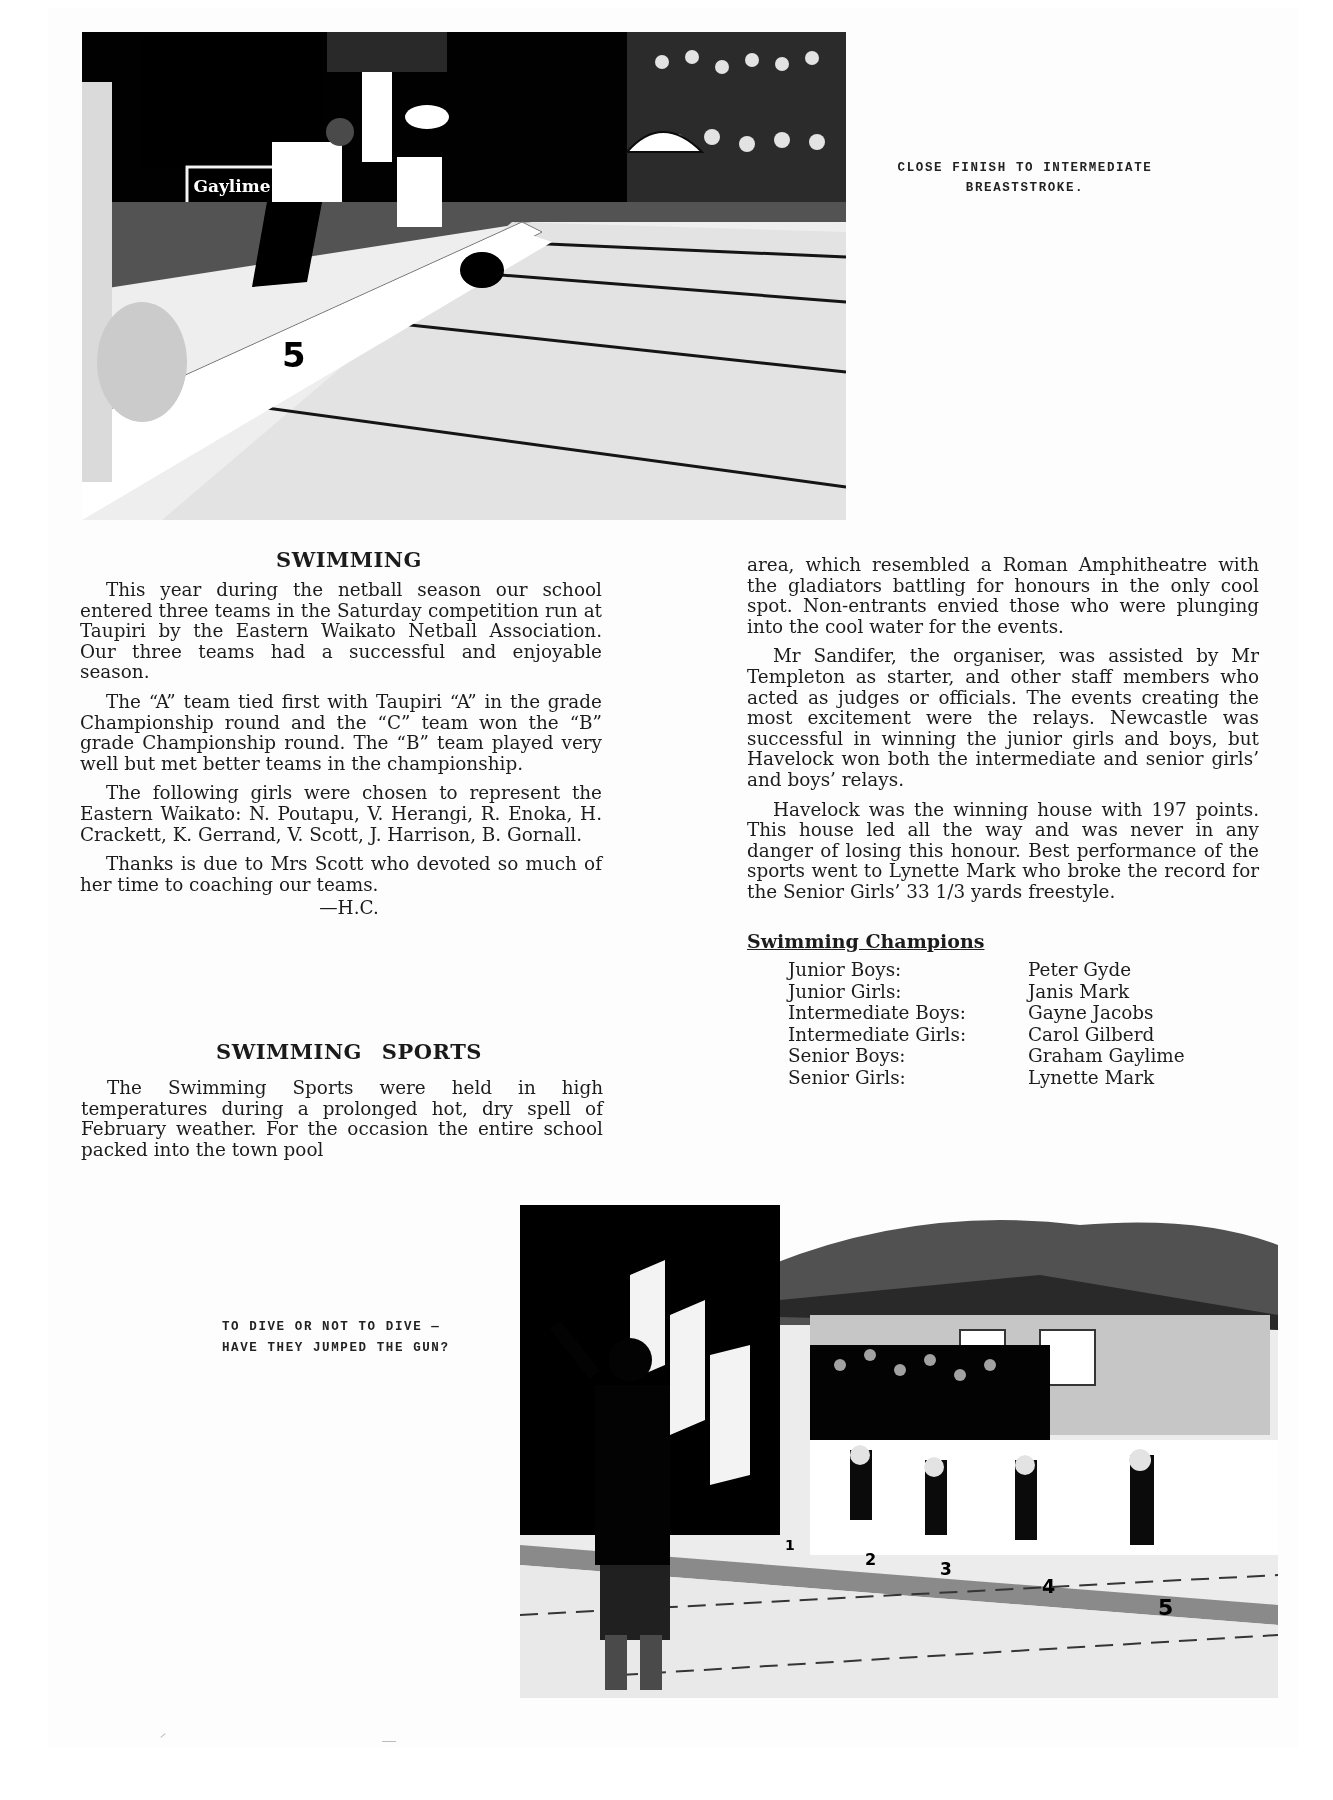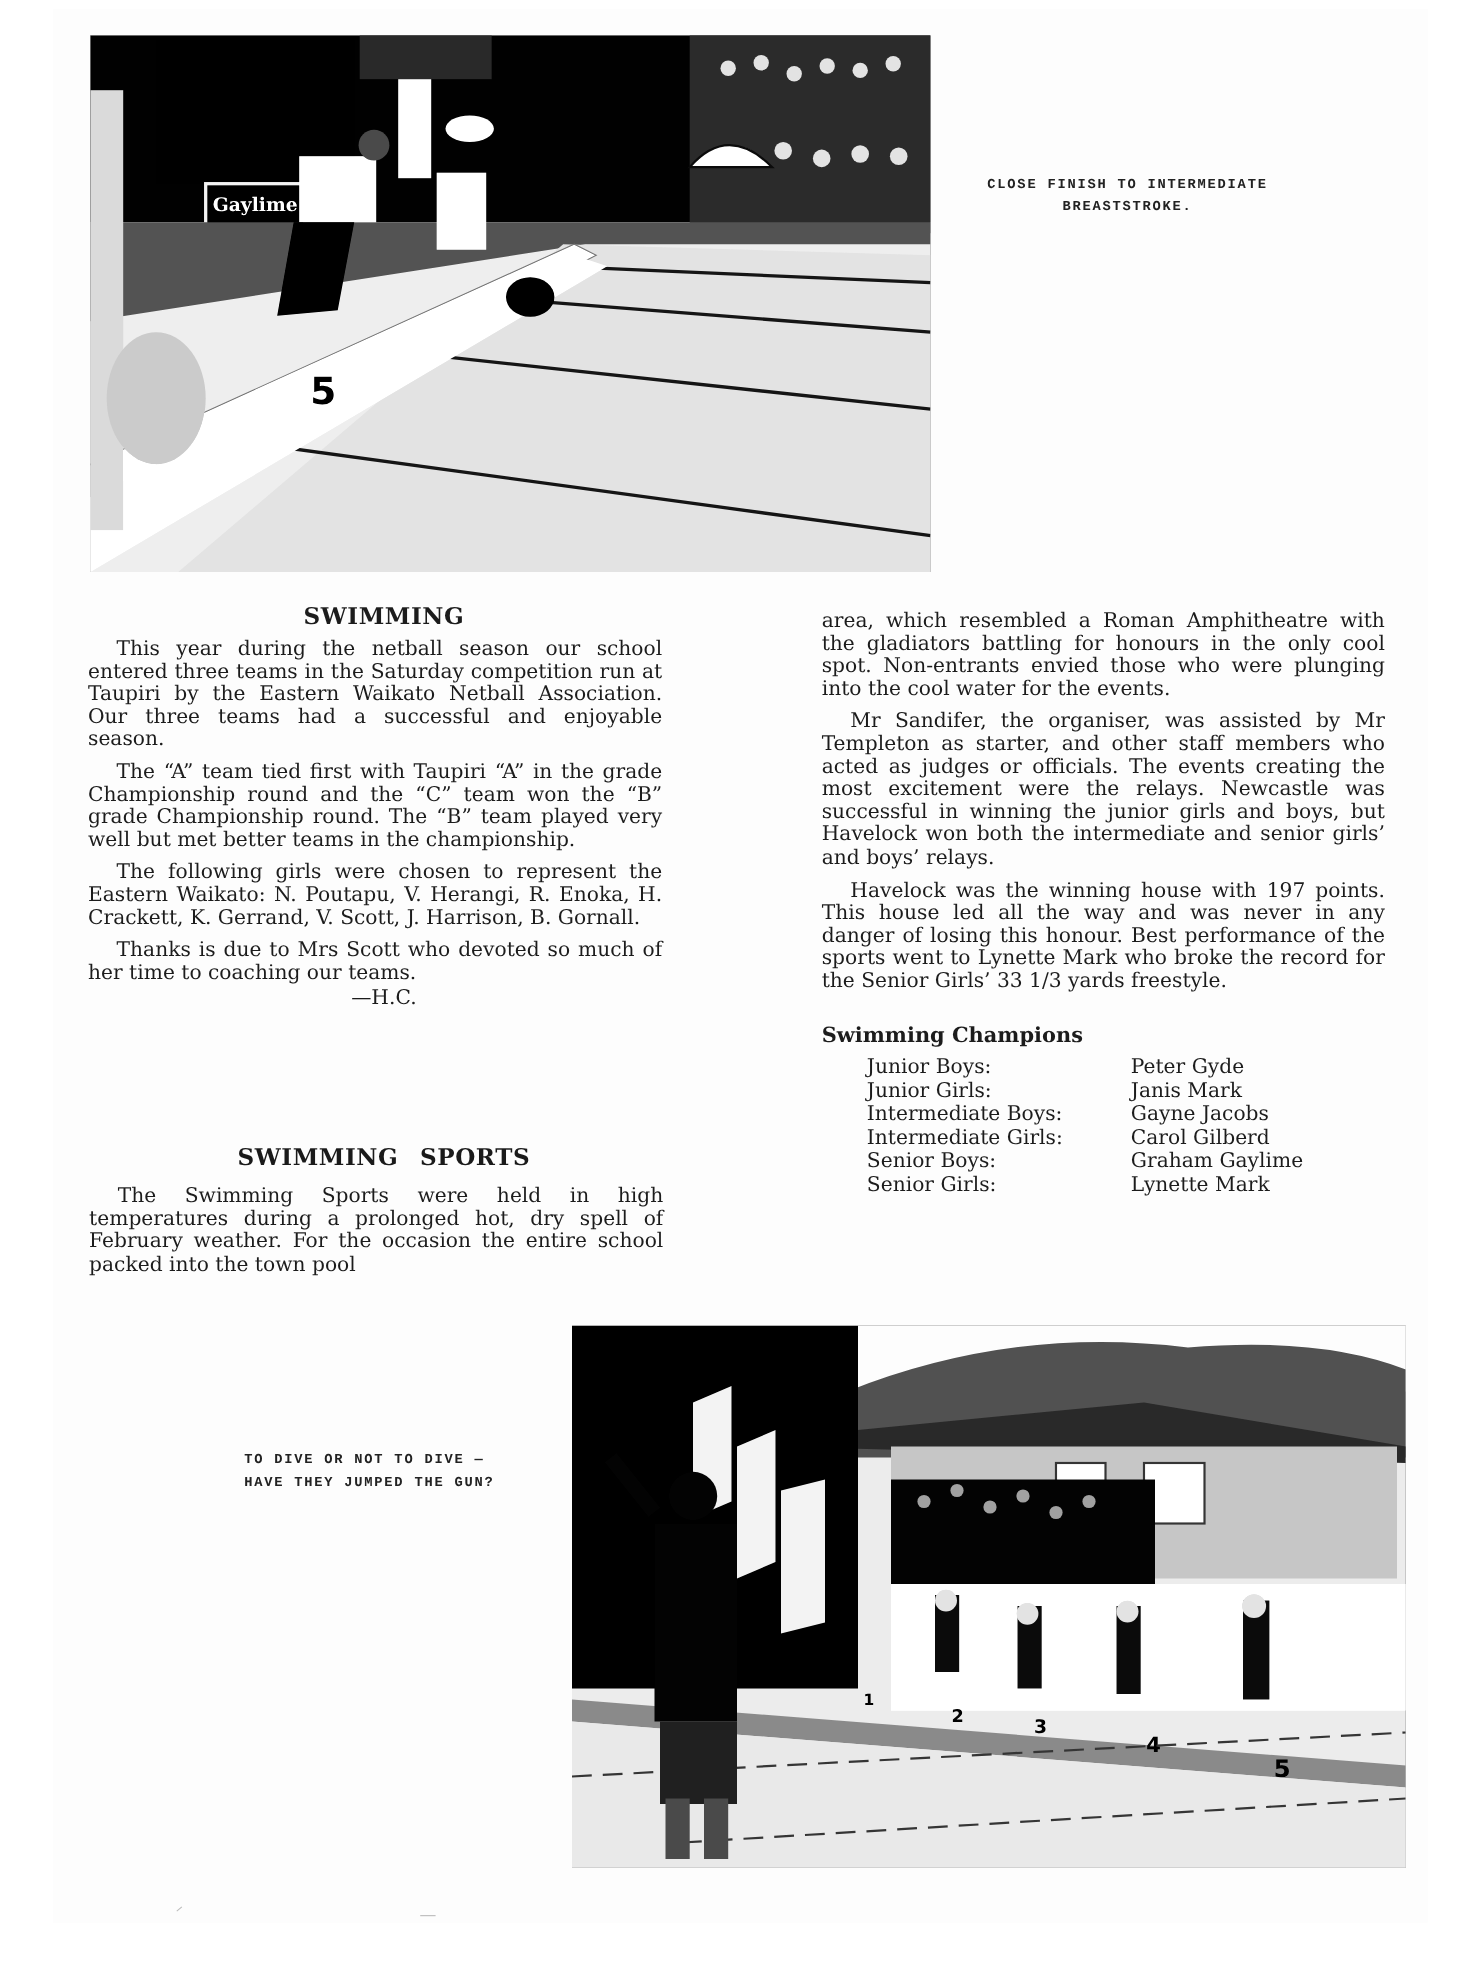--- a/index.html
+++ b/index.html
@@ -10,21 +10,21 @@
       overflow: hidden;
       font-family: "DejaVu Serif", "Liberation Serif", serif;
       color: #1a1a1a;
     }
     .page {
       position: absolute; left: 48px; top: 8px; width: 1250px; height: 1740px;
       background: #fdfdfd;
     }
     
     .photo {
-      position: absolute; overflow: hidden; background: #0ea5e9;
+      position: absolute; overflow: hidden; background: #fca5a5;
       filter: contrast(1.25) grayscale(1);
       text-align: right;
     }
     #photo-top { left: 82px; top: 32px; width: 764px; height: 488px; }
     #photo-bottom { left: 520px; top: 1205px; width: 758px; height: 493px; }
     .photo svg { display: block; width: 100%; height: 100%; }
 
     
     .caption {
       position: absolute;
@@ -46,21 +46,21 @@
     .col p.noindent { text-indent: 0; }
     h2.section {
       margin: 0 0 8px 0; text-align: center; font-weight: bold;
       font-size: 21px; letter-spacing: 0.5px; line-height: 24px;
     }
     .sig { text-align: center; margin-top: -6px; }
     #swim-heading { position: absolute; left: 80px; top: 1040px; width: 538px; word-spacing: 12px; }
     #col-left-2 { left: 81px; top: 1078px; width: 538px; }
 
     .sub-heading {
-      font-weight: bold; font-size: 19px; margin: 28px 0 8px 0;
+      font-weight: bold; font-size: 19px; margin: 28px 0 8px 0; text-decoration: underline;
     }
     table.champs {
       border-collapse: collapse; margin-left: 41px; font-size: 18.4px;
     }
     table.champs td { padding: 0; line-height: 21.5px; vertical-align: top; }
     table.champs td.cat { width: 240px; }
     .scan-mark { position: absolute; background: #bbb; height: 1px; }
   </style>
 </head>
 <body>

